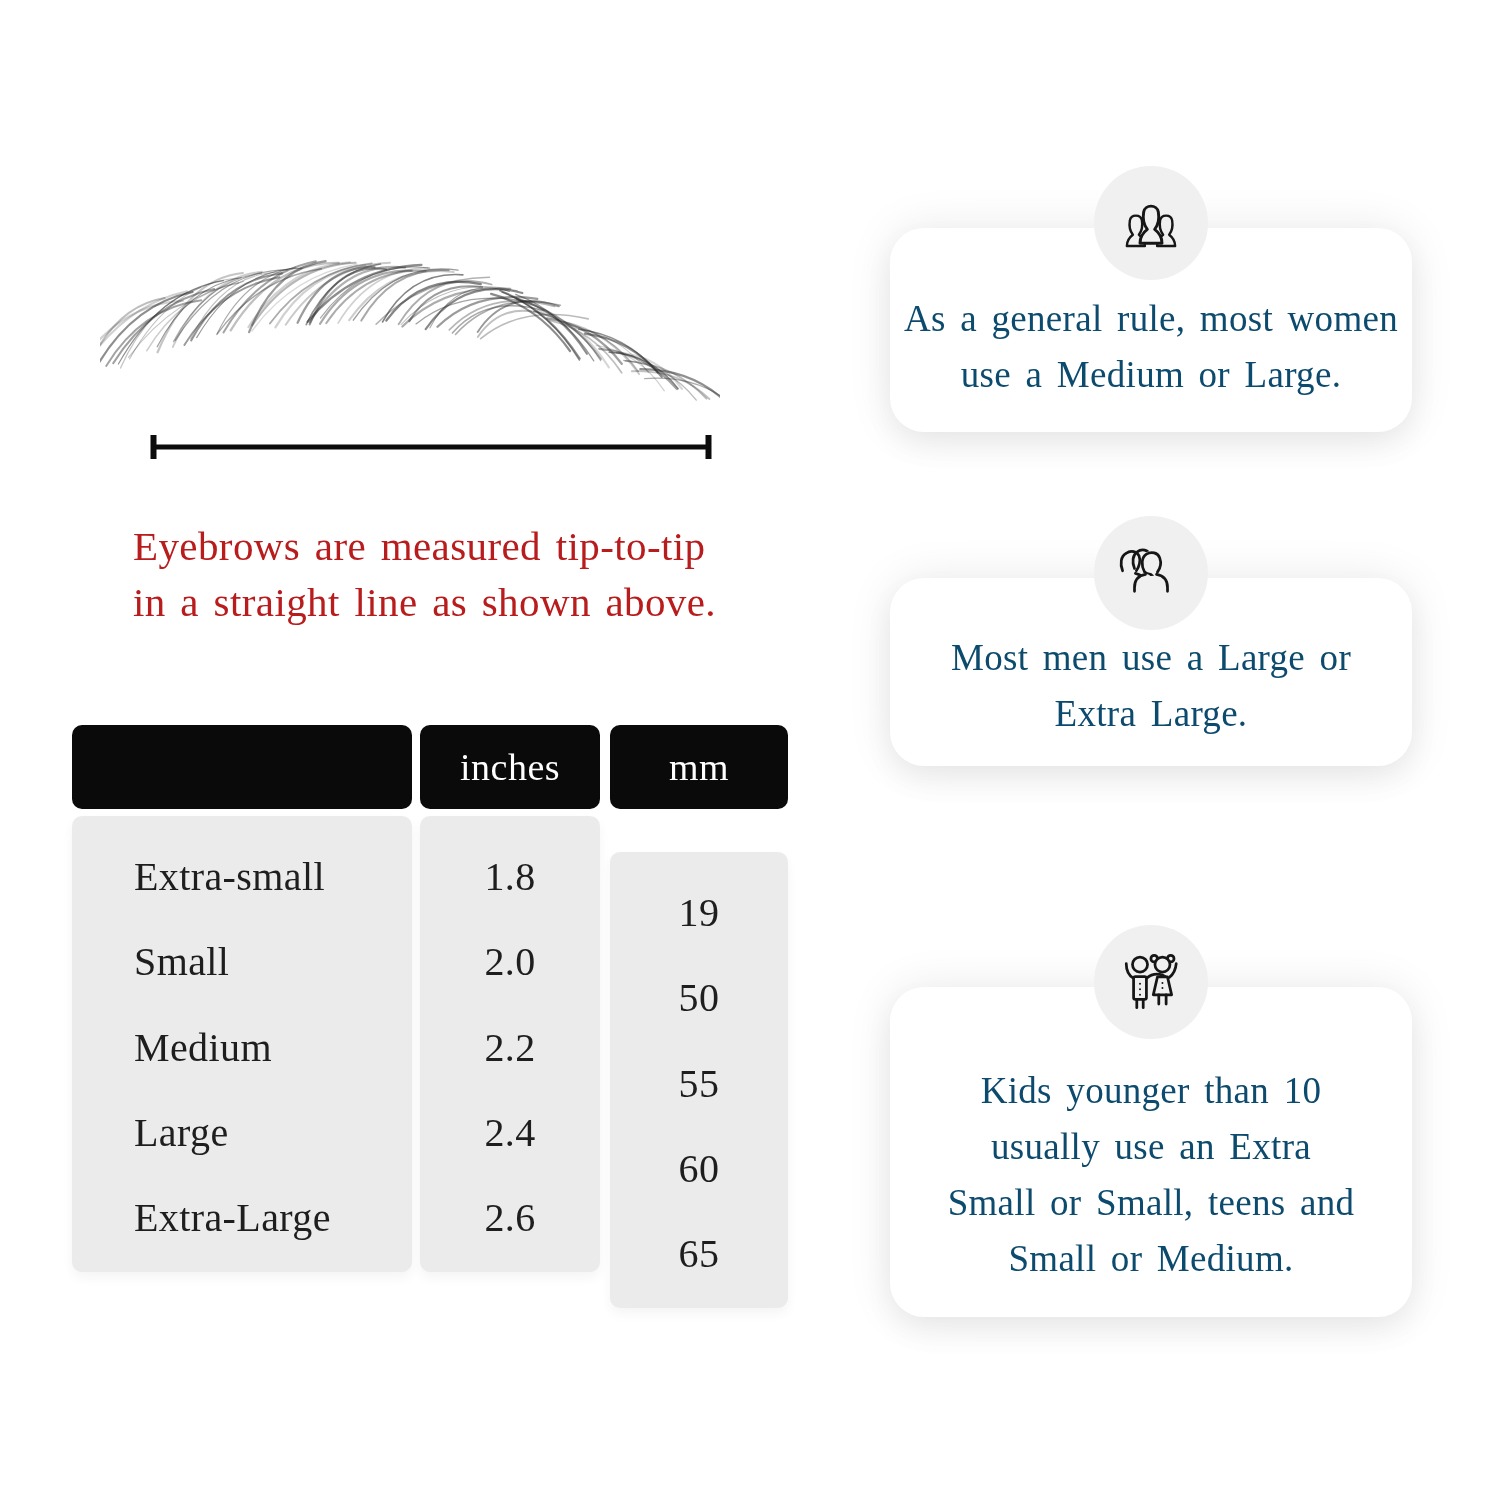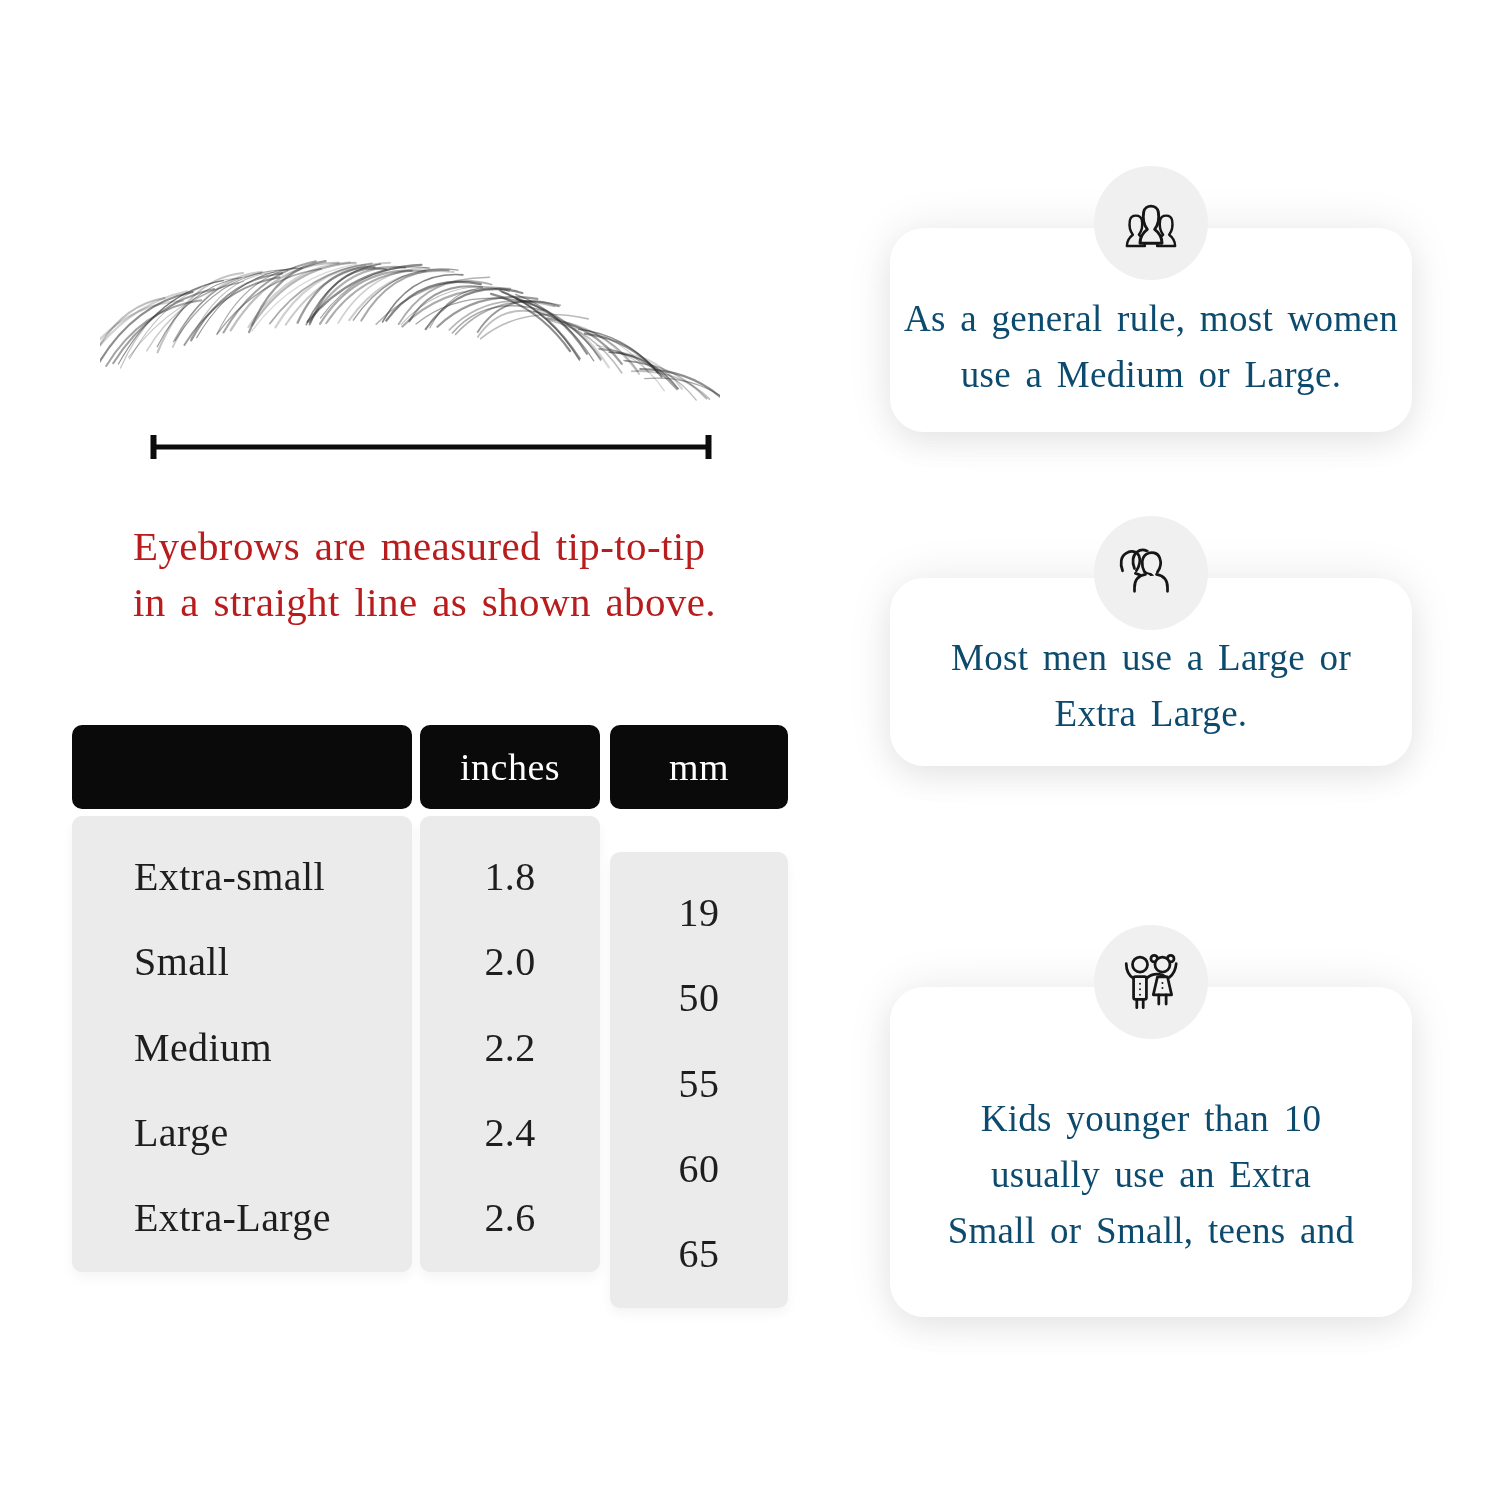--- a/index.html
+++ b/index.html
@@ -269,16 +269,17 @@
         <path d="M27.5 55 L27.5 64"></path>
         <circle cx="24" cy="38" r="1.1" fill="#161616" stroke="none"></circle>
         <circle cx="24" cy="44" r="1.1" fill="#161616" stroke="none"></circle>
         <circle cx="24" cy="50" r="1.1" fill="#161616" stroke="none"></circle>
       </svg>
     </div>
     <div class="card-text">
       <div>Kids younger than 10</div>
       <div>usually use an Extra</div>
       <div>Small or Small, teens and</div>
+      <div>Small or Medium.</div>
     </div>
   </div>
 
 </div>
 
 </body></html>

